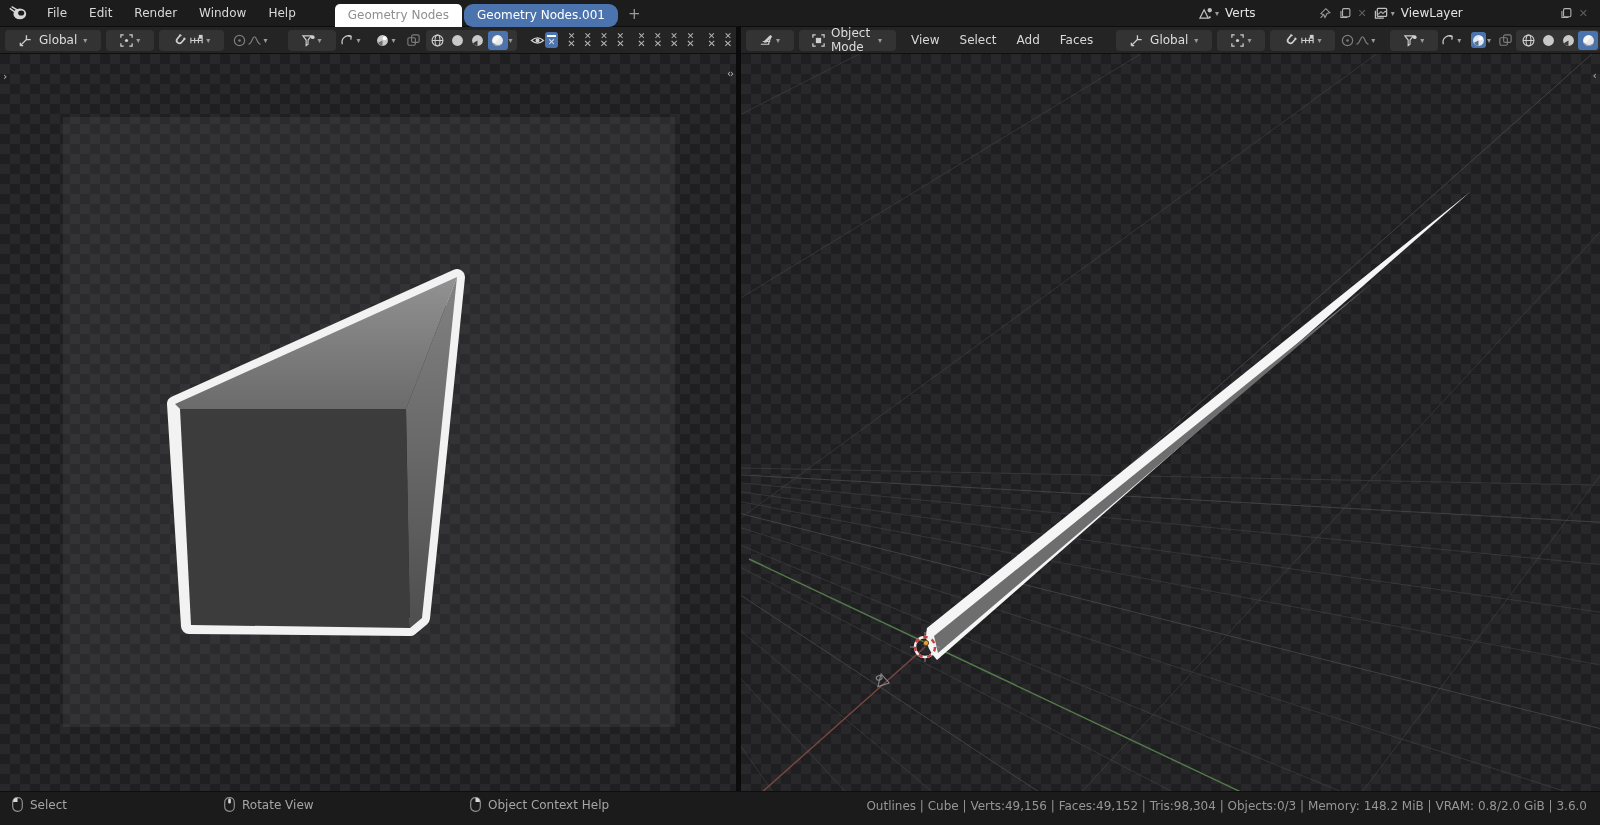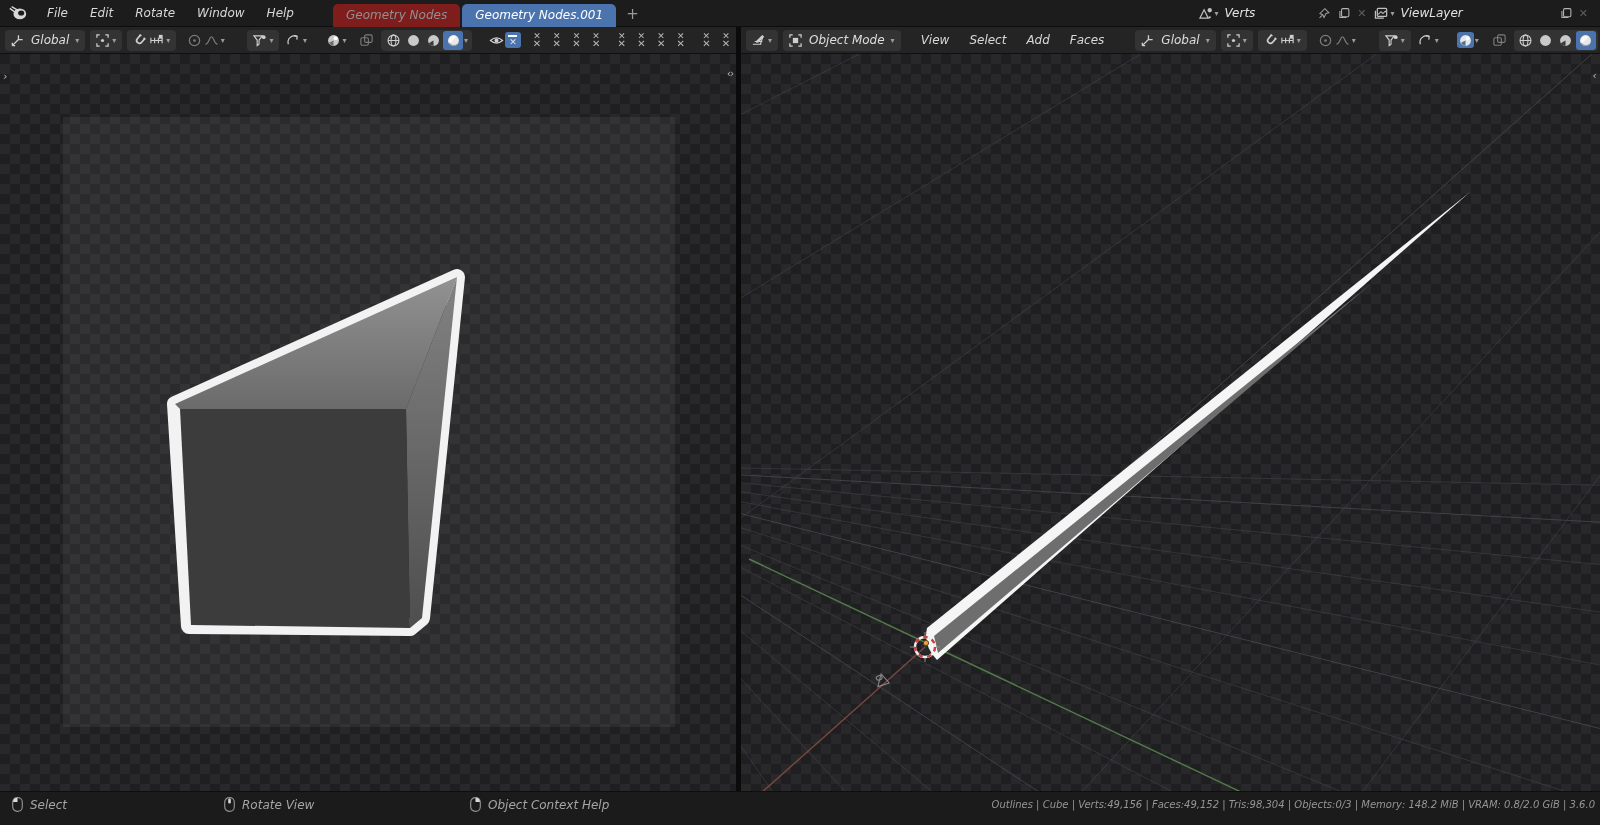--- a/index.html
+++ b/index.html
@@ -1,45 +1,45 @@
 <!DOCTYPE html>
 <html><head>
 <meta charset="utf-8">
 <style>
   html,body{margin:0;padding:0;background:#000;}
   *{box-sizing:border-box;}
   .root{position:relative;width:1600px;height:825px;overflow:hidden;
         font-family:"DejaVu Sans","Liberation Sans",sans-serif;color:#d6d6d6;
-        background:#161616;font-size:12px;font-style:italic;-webkit-font-smoothing:antialiased;}
+        background:#161616;font-size:12px;-webkit-font-smoothing:antialiased;}
   
   .topbar{position:absolute;left:0;top:0;width:1600px;height:27px;background:#1c1c1c;
           display:flex;align-items:center;border-bottom:1px solid #0d0d0d;}
   .logo{width:20px;height:16px;margin:0 8px 0 8px;flex:0 0 auto;}
   .menu-item{padding:0 11px;line-height:26px;color:#d8d8d8;cursor:default;}
   .tabstrip{display:flex;align-items:flex-end;height:27px;margin-left:28px;}
   .tab{height:23px;line-height:23px;padding:0 13px;border-radius:5px 5px 0 0;color:#8f8f8f;
-       background:#7f1d1d;margin-right:2px;white-space:nowrap;}
-  .tab.active{background:#4b74ae;color:#ffffff;}
+       background:#ffffff;margin-right:2px;white-space:nowrap;}
+  .tab.active{background:#4b74ae;color:#ffffff;border-radius:9px;}
   .tab-plus{color:#9a9a9a;font-size:15px;padding:0 8px;line-height:26px;}
   .top-right{margin-left:auto;display:flex;align-items:center;height:27px;padding-right:6px;}
   .widget{display:flex;align-items:center;height:22px;}
   .widget .label{color:#e3e3e3;margin:0 8px 0 4px;}
   .wicon{width:17px;height:15px;opacity:.92;}
   .wicon.small{width:14px;height:13px;}
   .caret{font-size:8px;color:#9b9b9b;margin:1px 2px 0 1px;}
   .dimx{color:#5f5f5f;font-size:11px;padding:0 6px;}
   .wgap{width:34px;}
   .wgap2{width:54px;}
   
   .ed-header{position:absolute;height:27px;background:#242424;display:flex;align-items:center;
              border-bottom:1px solid #0f0f0f;overflow:hidden;}
   .ed-header.left{left:0;top:27px;width:736px;}
   .ed-header.right{left:741px;top:27px;width:859px;}
   .grp{display:flex;align-items:center;background:#333333;border-radius:4px;height:21px;
-       padding:0 4px;margin-left:5px;}
+       padding:0 12px;margin-left:5px;}
   .grp .t{margin:0 5px;color:#dddddd;}
   .hic{width:17px;height:16px;display:flex;align-items:center;justify-content:center;color:#cfcfcf;}
   .hic svg{width:15px;height:15px;}
   .hic.dim{color:#7c7c7c;}
   .hic.blue{background:#4b74ae;border-radius:3px;color:#fff;}
   .sep6{width:6px;}  .sep10{width:10px;}  .sep16{width:16px;}
   .hmenu{padding:0 10px;color:#d8d8d8;text-align:center;}
   .shade-grp{display:flex;align-items:center;background:#333333;border-radius:4px;height:21px;padding:0 2px;}
   .shade-grp .hic{width:20px;}
   .shade-grp .hic.blue{height:19px;border-radius:3px;}
@@ -55,36 +55,36 @@
   .cam-frame{position:absolute;left:63px;top:63px;width:612px;height:610px;
              background:rgba(255,255,255,0.055);}
   .region-toggle{position:absolute;color:#b5b5b5;font-size:11px;line-height:11px;}
   .svgfill{position:absolute;left:0;top:0;}
   .split-handle{position:absolute;left:727px;top:68px;color:#c0c0c0;font-size:10px;letter-spacing:-1px;}
   
   .statusbar{position:absolute;left:0;top:791px;width:1600px;height:34px;background:#1b1b1b;
              border-top:1px solid #0e0e0e;display:flex;align-items:flex-start;color:#a5a5a5;}
   .hint{position:absolute;top:5px;display:flex;align-items:center;gap:7px;}
   .hint svg{width:11px;height:15px;}
-  .stats{position:absolute;right:5px;top:7px;color:#969696;white-space:nowrap;font-size:10px;}
+  .stats{position:absolute;right:13px;top:7px;color:#969696;white-space:nowrap;font-size:12px;}
 </style>
 </head>
 <body>
 
 <div class="root">
 
   <div class="topbar">
     <svg class="logo" viewBox="0 0 22 16">
       <ellipse cx="13" cy="9" rx="7" ry="6" fill="#d6d6d6"></ellipse>
       <ellipse cx="14.5" cy="8" rx="3.4" ry="2.8" fill="#1c1c1c"></ellipse>
       <path d="M2,3 L9,8 M4,1 L11,5" stroke="#d6d6d6" stroke-width="1.6" fill="none"></path>
     </svg>
     <span class="menu-item">File</span>
     <span class="menu-item">Edit</span>
-    <span class="menu-item">Rotate</span>
+    <span class="menu-item">Render</span>
     <span class="menu-item">Window</span>
     <span class="menu-item">Help</span>
     <div class="tabstrip">
       <div class="tab">Geometry Nodes</div>
       <div class="tab active">Geometry Nodes.001</div>
       <div class="tab-plus">+</div>
     </div>
     <div class="top-right">
       <div class="widget">
         <svg class="wicon" viewBox="0 0 18 16">

